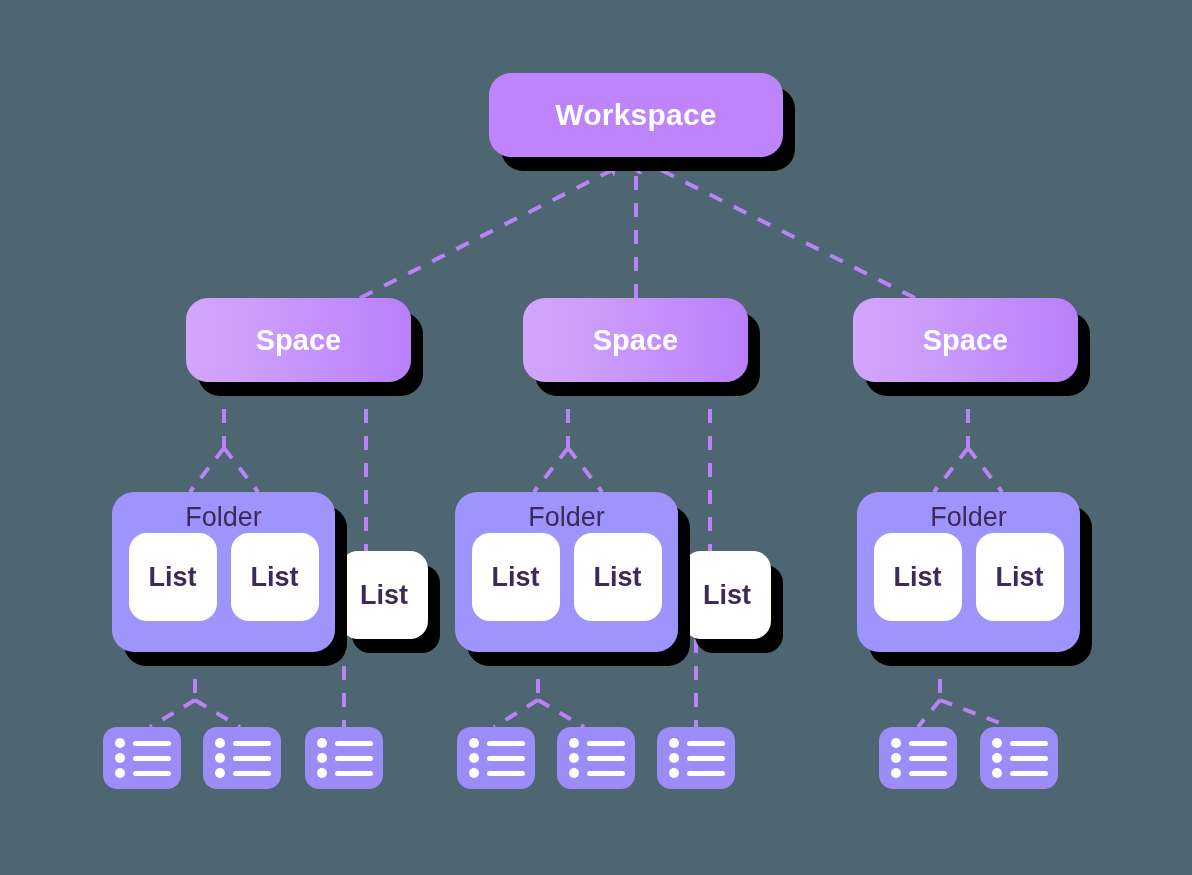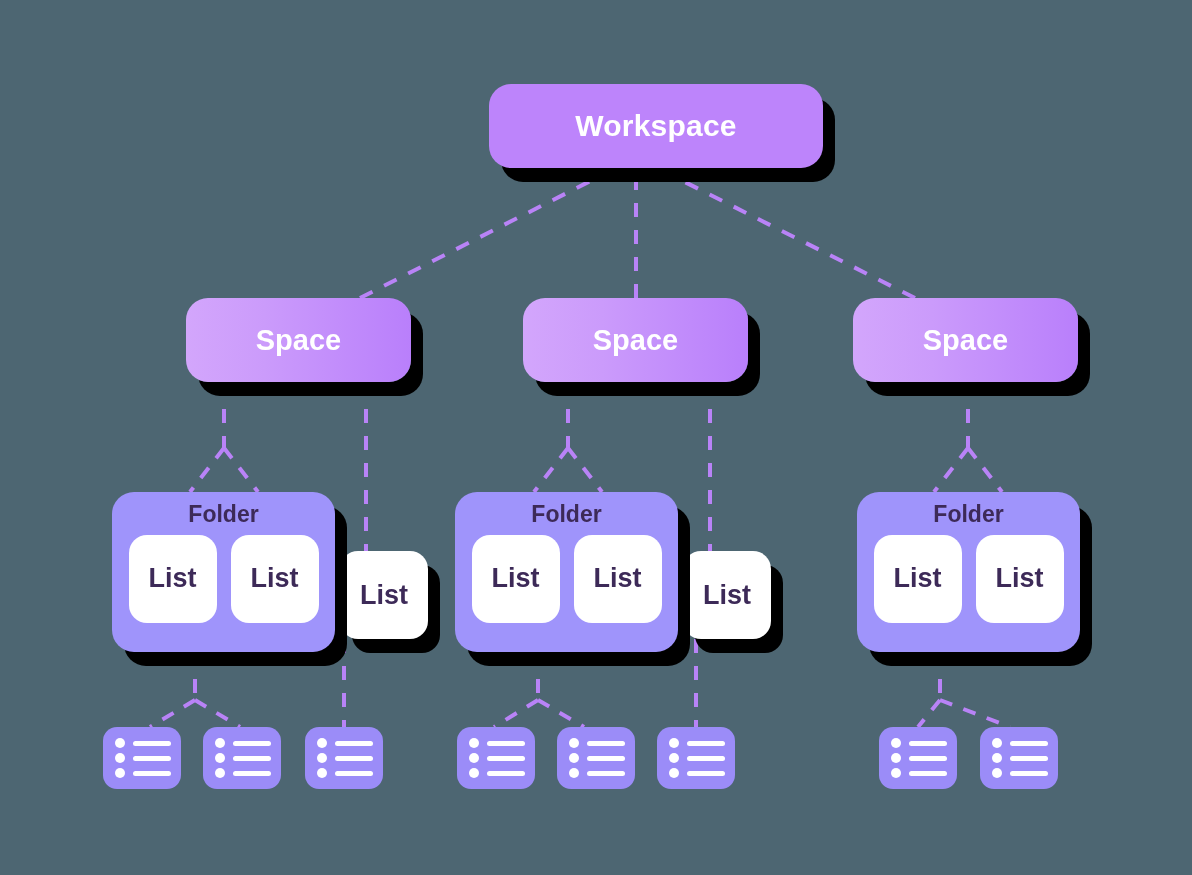--- a/index.html
+++ b/index.html
@@ -63,24 +63,24 @@
     border-radius: 22px;
     background: #9f94fb;
     box-shadow: 12px 14px 0 0 #000000;
     flex-direction: column;
     align-items: center;
     justify-content: flex-start;
     padding-top: 9px;
   }
   .folder-label {
     color: #3d2a58;
-    font-size: 23px;
-    font-weight: bold;
+    font-size: 27px;
+    font-weight: normal;
     line-height: 1.2;
-    margin-bottom: 6px;
+    margin-bottom: 0;
   }
   .folder-lists {
     display: flex;
     flex-direction: row;
     gap: 14px;
   }
 
   
   .list-card {
     box-sizing: border-box;
@@ -189,21 +189,21 @@
       <path d="M195 700 L240 727"></path>
 
       <path d="M538 700 L494 727"></path>
       <path d="M538 700 L584 727"></path>
 
       <path d="M940 700 L918 727"></path>
       <path d="M940 700 L1010 727"></path>
     </g>
   </svg>
 
-  <div class="node workspace" style="left:489px; top:84px; width:334px; height:84px;">
+  <div class="node workspace" style="left:489px; top:73px; width:294px; height:84px;">
     <span>Workspace</span>
   </div>
 
   <div class="node space" style="left:186px; top:298px; width:225px; height:84px;">
     <span>Space</span>
   </div>
 
   <div class="node space" style="left:523px; top:298px; width:225px; height:84px;">
     <span>Space</span>
   </div>

